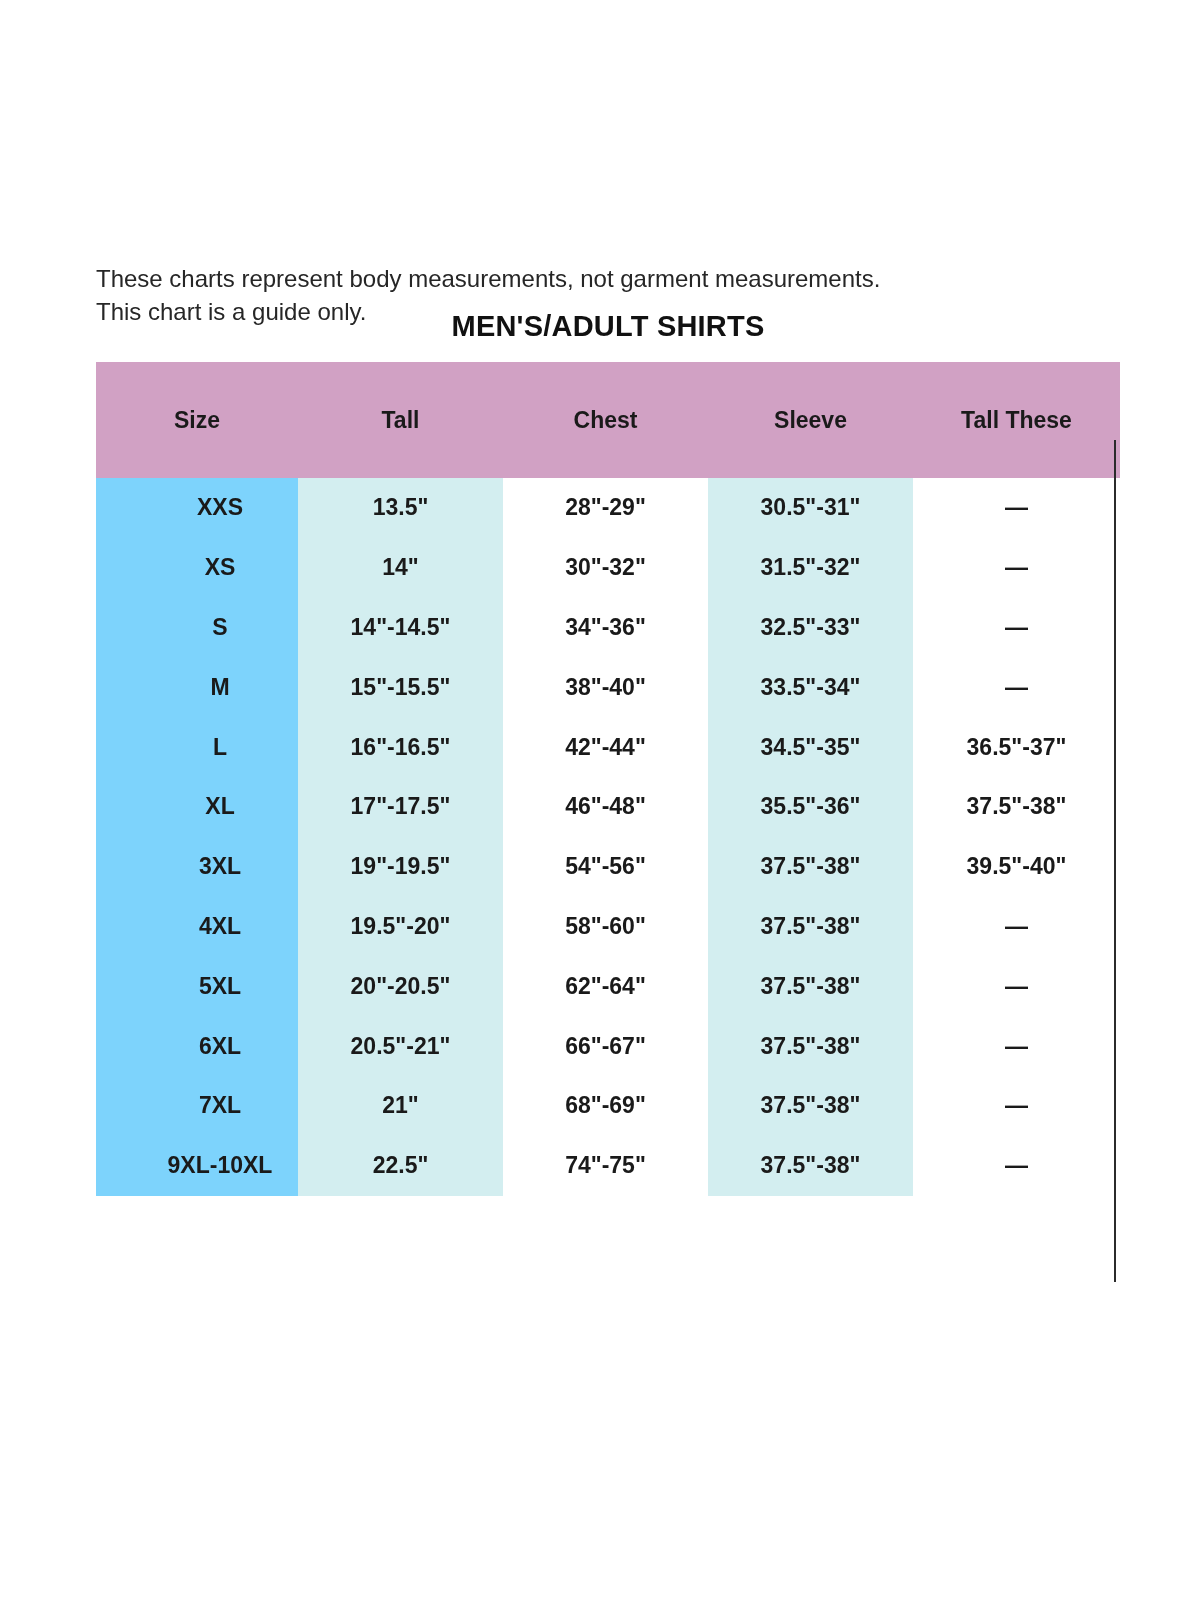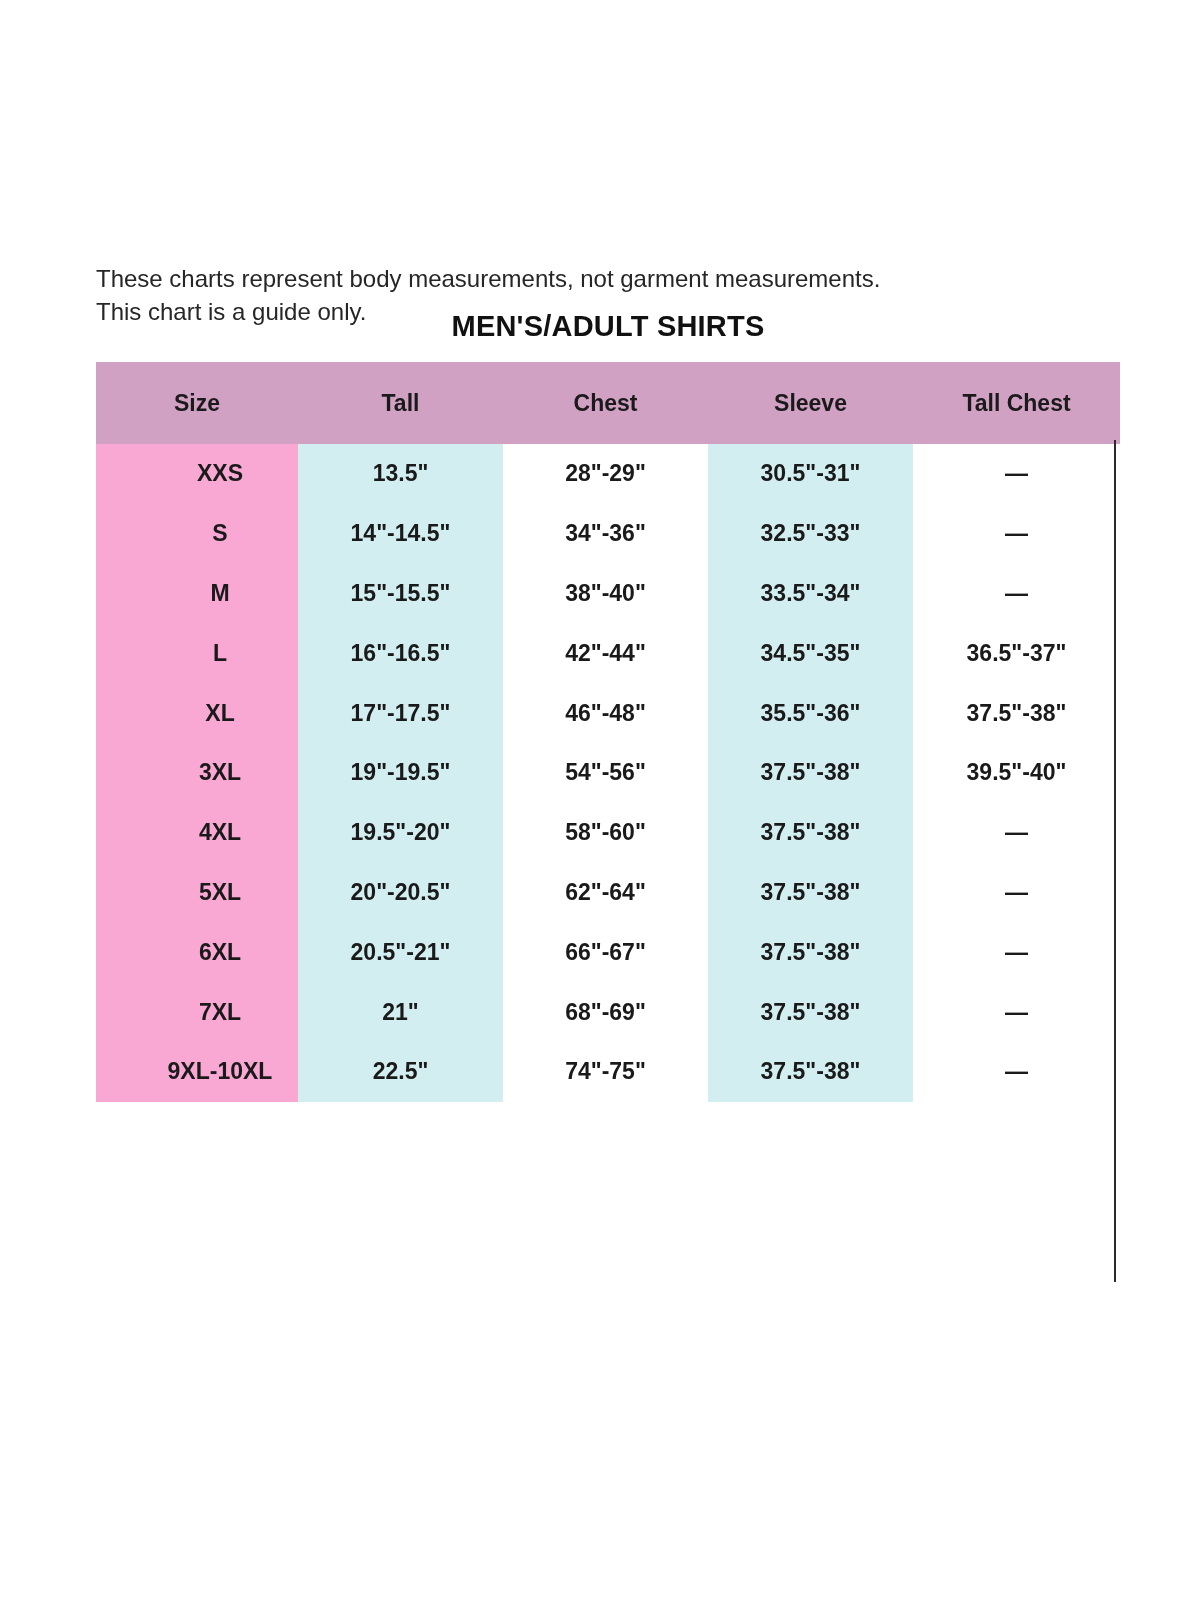--- a/index.html
+++ b/index.html
@@ -71,37 +71,37 @@
 
   table.size-table thead th {
     background: #d1a1c4;
     height: 82px;
     font-size: 23px;
     font-weight: bold;
     color: #1a1a1a;
     text-align: center;
     vertical-align: middle;
     border: none;
-    padding: 0;
+    padding: 17px;
   }
 
   table.size-table tbody td {
     height: 59.8px;
     font-size: 23px;
     font-weight: bold;
     text-align: center;
     vertical-align: middle;
     border: none;
     padding: 0;
     color: #1a1a1a;
     background: #ffffff;
   }
 
   table.size-table tbody td.size-cell {
-    background: #f9a8d4;
+    background: #7dd3fc;
     padding-left: 46px;
   }
   table.size-table tbody td.tint {
     background: #d3eef0;
   }
   table.size-table tbody td.plain {
     background: #ffffff;
   }
 
   .right-rule {
@@ -133,29 +133,36 @@
         <col class="c-chest">
         <col class="c-sleeve">
         <col class="c-tall">
       </colgroup>
       <thead>
         <tr>
           <th>Size</th>
           <th>Tall</th>
           <th>Chest</th>
           <th>Sleeve</th>
-          <th>Tall Chest</th>
+          <th>Tall These</th>
         </tr>
       </thead>
       <tbody>
         <tr>
           <td class="size-cell">XXS</td>
           <td class="tint">13.5"</td>
           <td class="plain">28"-29"</td>
           <td class="tint">30.5"-31"</td>
+          <td class="plain">—</td>
+        </tr>
+        <tr>
+          <td class="size-cell">XS</td>
+          <td class="tint">14"</td>
+          <td class="plain">30"-32"</td>
+          <td class="tint">31.5"-32"</td>
           <td class="plain">—</td>
         </tr>
         <tr>
           <td class="size-cell">S</td>
           <td class="tint">14"-14.5"</td>
           <td class="plain">34"-36"</td>
           <td class="tint">32.5"-33"</td>
           <td class="plain">—</td>
         </tr>
         <tr>

